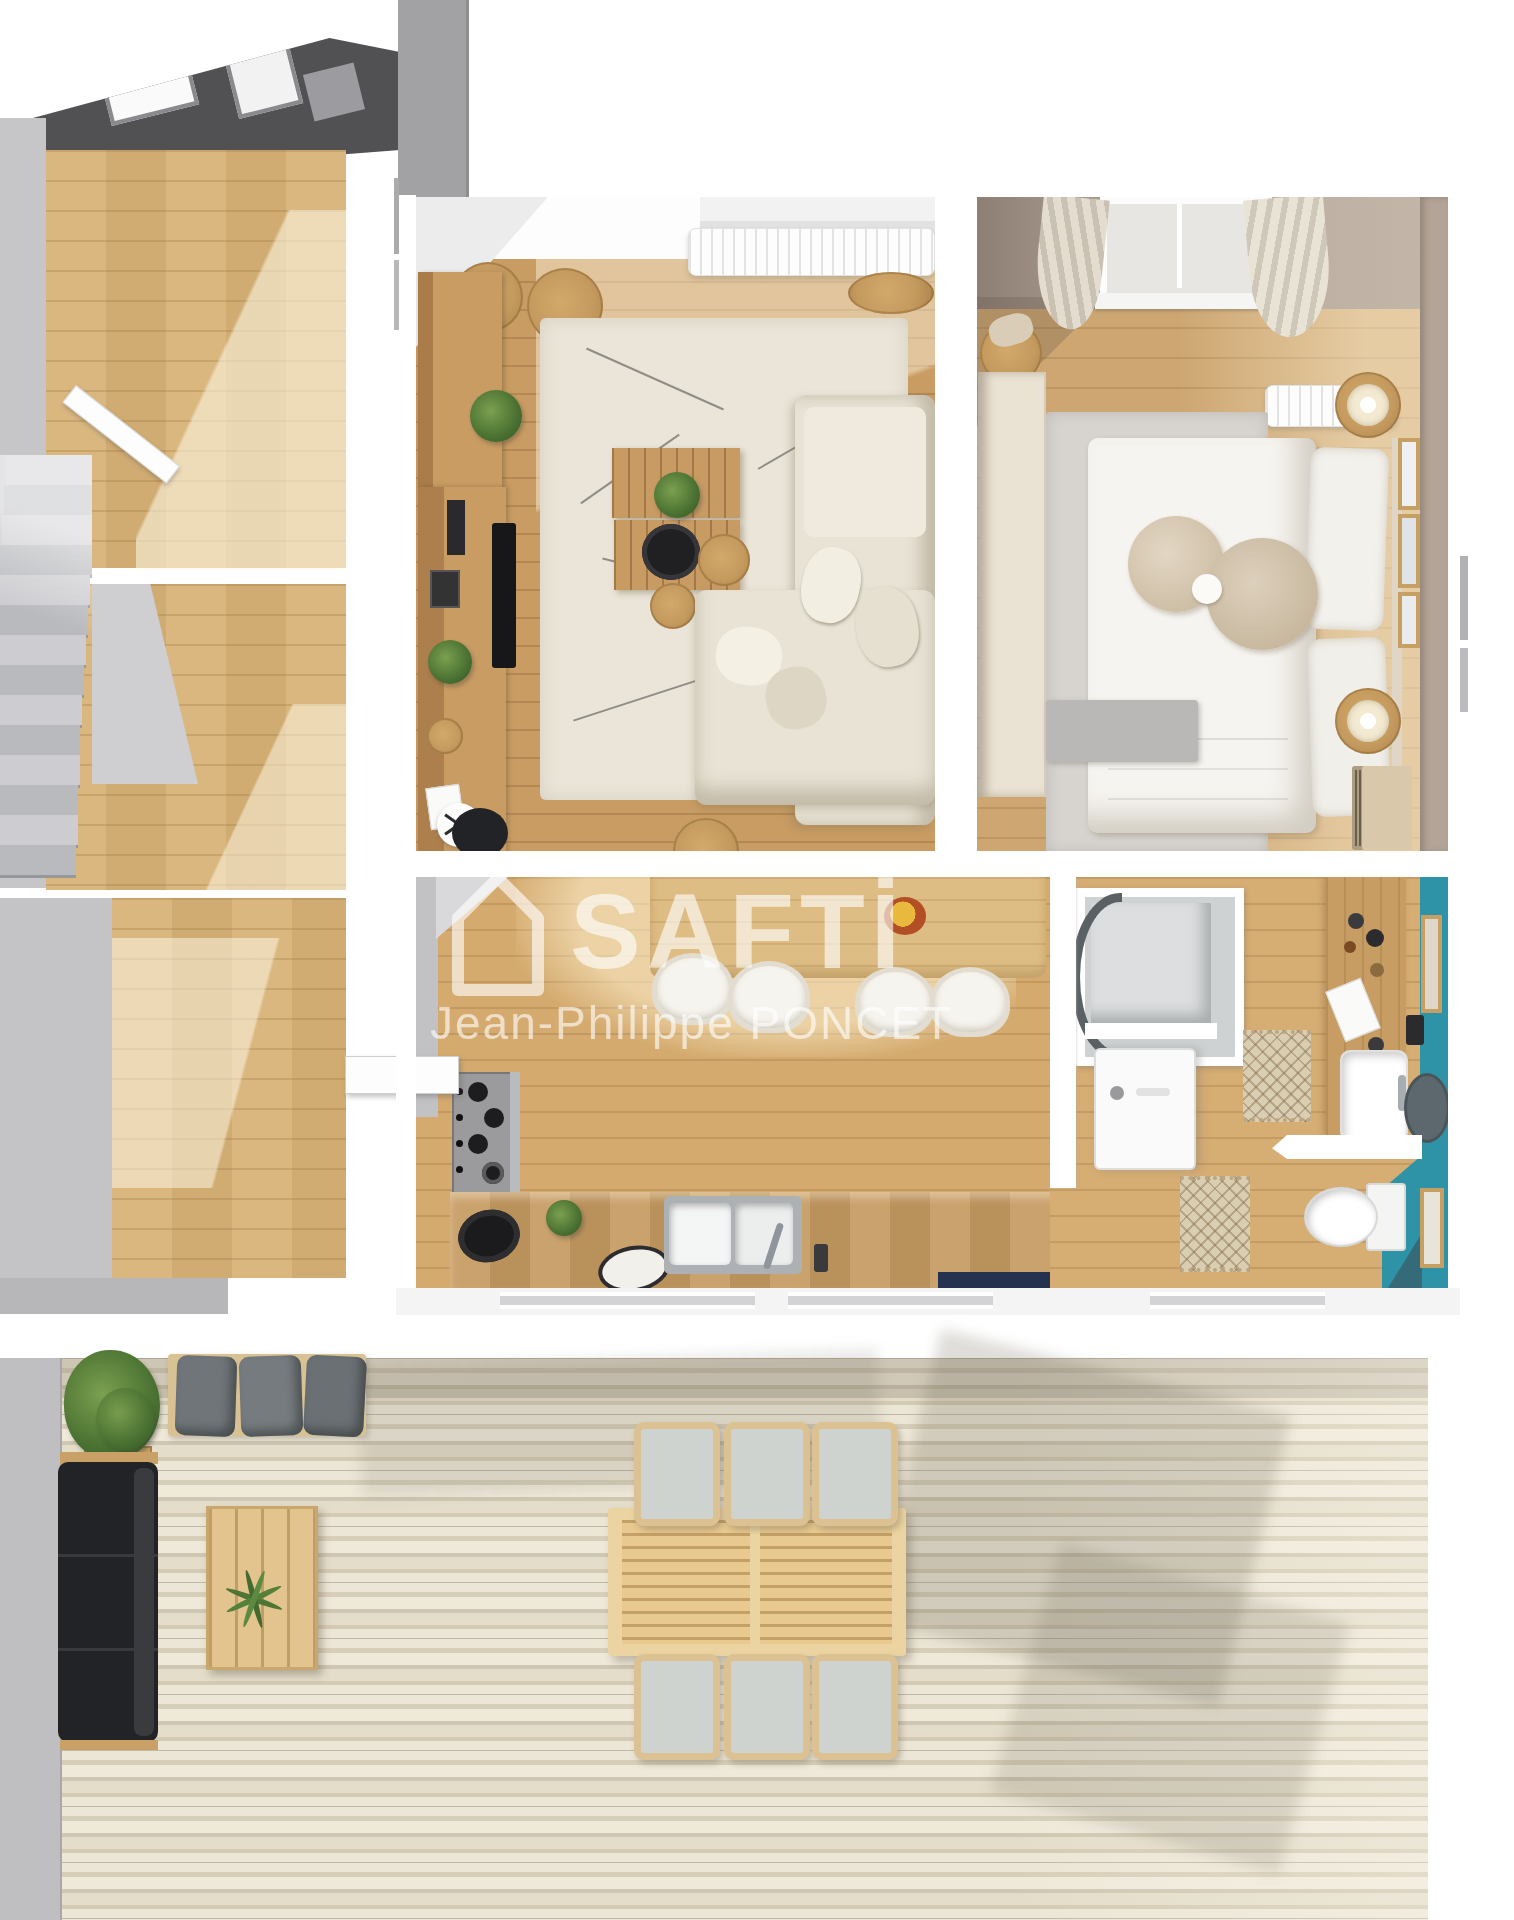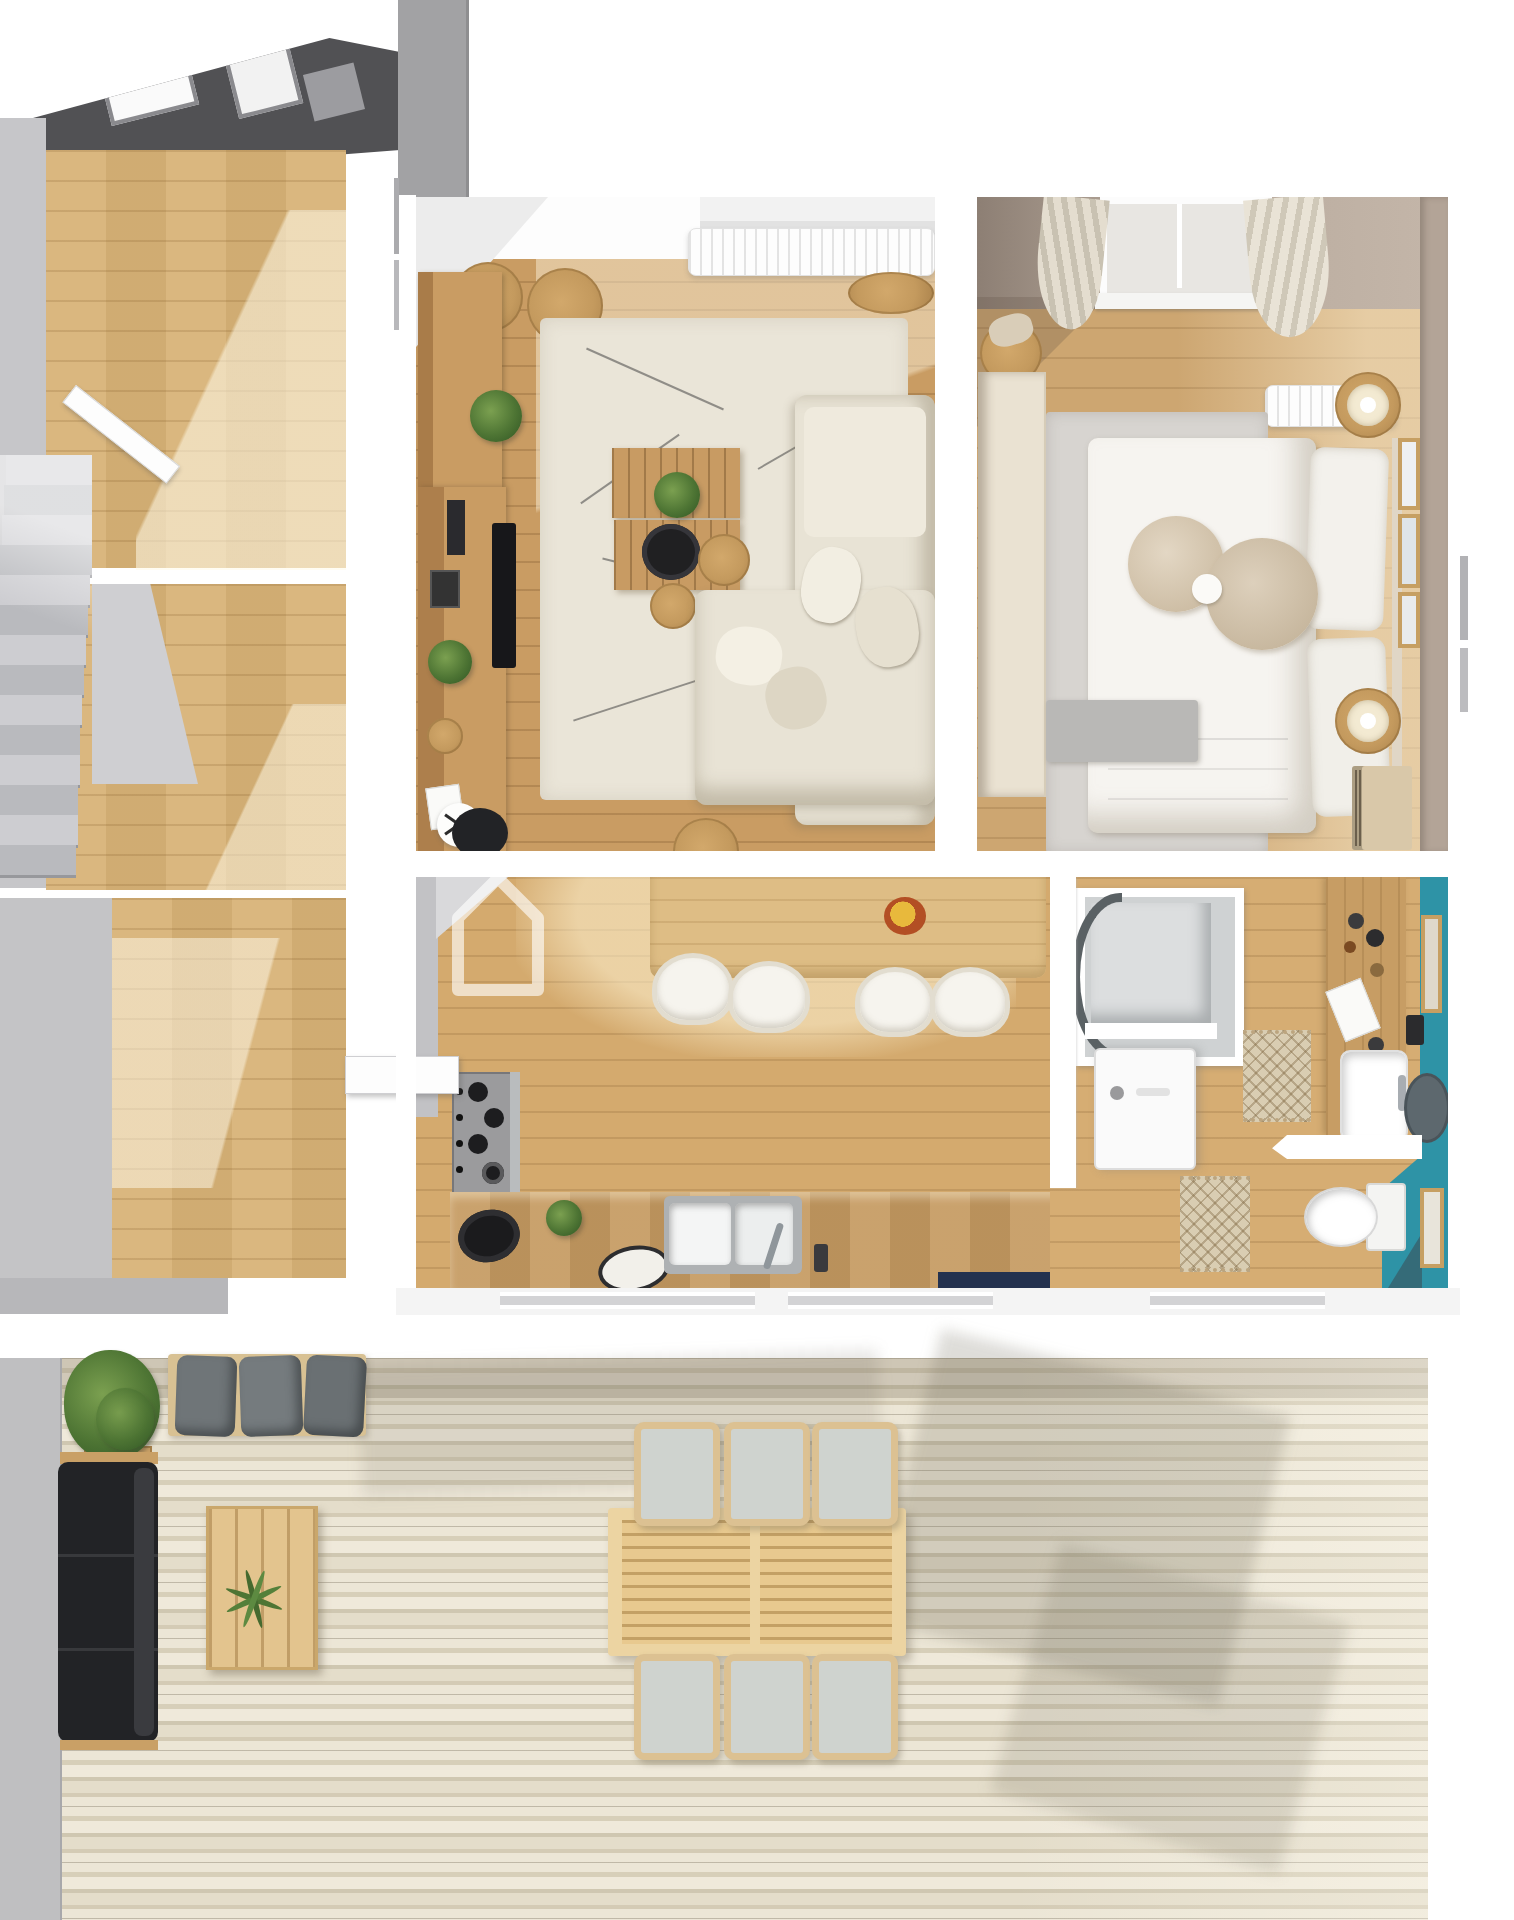--- a/index.html
+++ b/index.html
@@ -301,20 +301,22 @@
   <div class="a" style="left:396px;top:1288px;width:1064px;height:27px;background:#f4f4f4;">
     <div class="a" style="left:104px;top:4px;width:255px;height:17px;background:#d3d3d5;box-shadow:inset 0 4px 0 #fff, inset 0 -4px 0 #fff;"></div>
     <div class="a" style="left:392px;top:4px;width:205px;height:17px;background:#d3d3d5;box-shadow:inset 0 4px 0 #fff, inset 0 -4px 0 #fff;"></div>
     <div class="a" style="left:754px;top:4px;width:175px;height:17px;background:#d3d3d5;box-shadow:inset 0 4px 0 #fff, inset 0 -4px 0 #fff;"></div>
   </div>
 
   <div class="a" style="left:420px;top:860px;width:700px;height:220px;z-index:50;">
     <svg class="a" style="left:12px;top:8px;" width="132" height="128" viewBox="0 0 132 128">
       <polygon points="26,122 26,50 66,10 106,50 106,122" fill="none" stroke="rgba(255,255,255,0.62)" stroke-width="12" stroke-linejoin="round"></polygon>
     </svg>
+    <div class="wm a" style="left:150px;top:18px;font-size:106px;">SAFTİ</div>
+    <div class="wm2 a" style="left:10px;top:140px;font-size:46px;">Jean-Philippe PONCET</div>
   </div>
 
   <div class="a" style="left:0;top:1358px;width:1514px;height:562px;">
     <div class="a deck" style="left:60px;top:0;width:1368px;height:562px;">
       <div class="a" style="left:0;top:0;width:1368px;height:40px;background:rgba(135,125,105,.30);"></div>
       <div class="a" style="left:950px;top:0;width:418px;height:562px;background:linear-gradient(90deg, rgba(255,252,242,0) 0, rgba(255,252,242,.30) 100%);"></div>
 
       <div class="a shadowpatch" style="left:840px;top:10px;width:360px;height:300px;background:rgba(105,98,82,.22);transform:rotate(14deg);"></div>
       <div class="a shadowpatch" style="left:960px;top:220px;width:300px;height:260px;background:rgba(105,98,82,.18);transform:rotate(16deg);"></div>
       <div class="a shadowpatch" style="left:300px;top:0px;width:520px;height:130px;background:rgba(110,102,85,.15);transform:rotate(-2deg);"></div>

